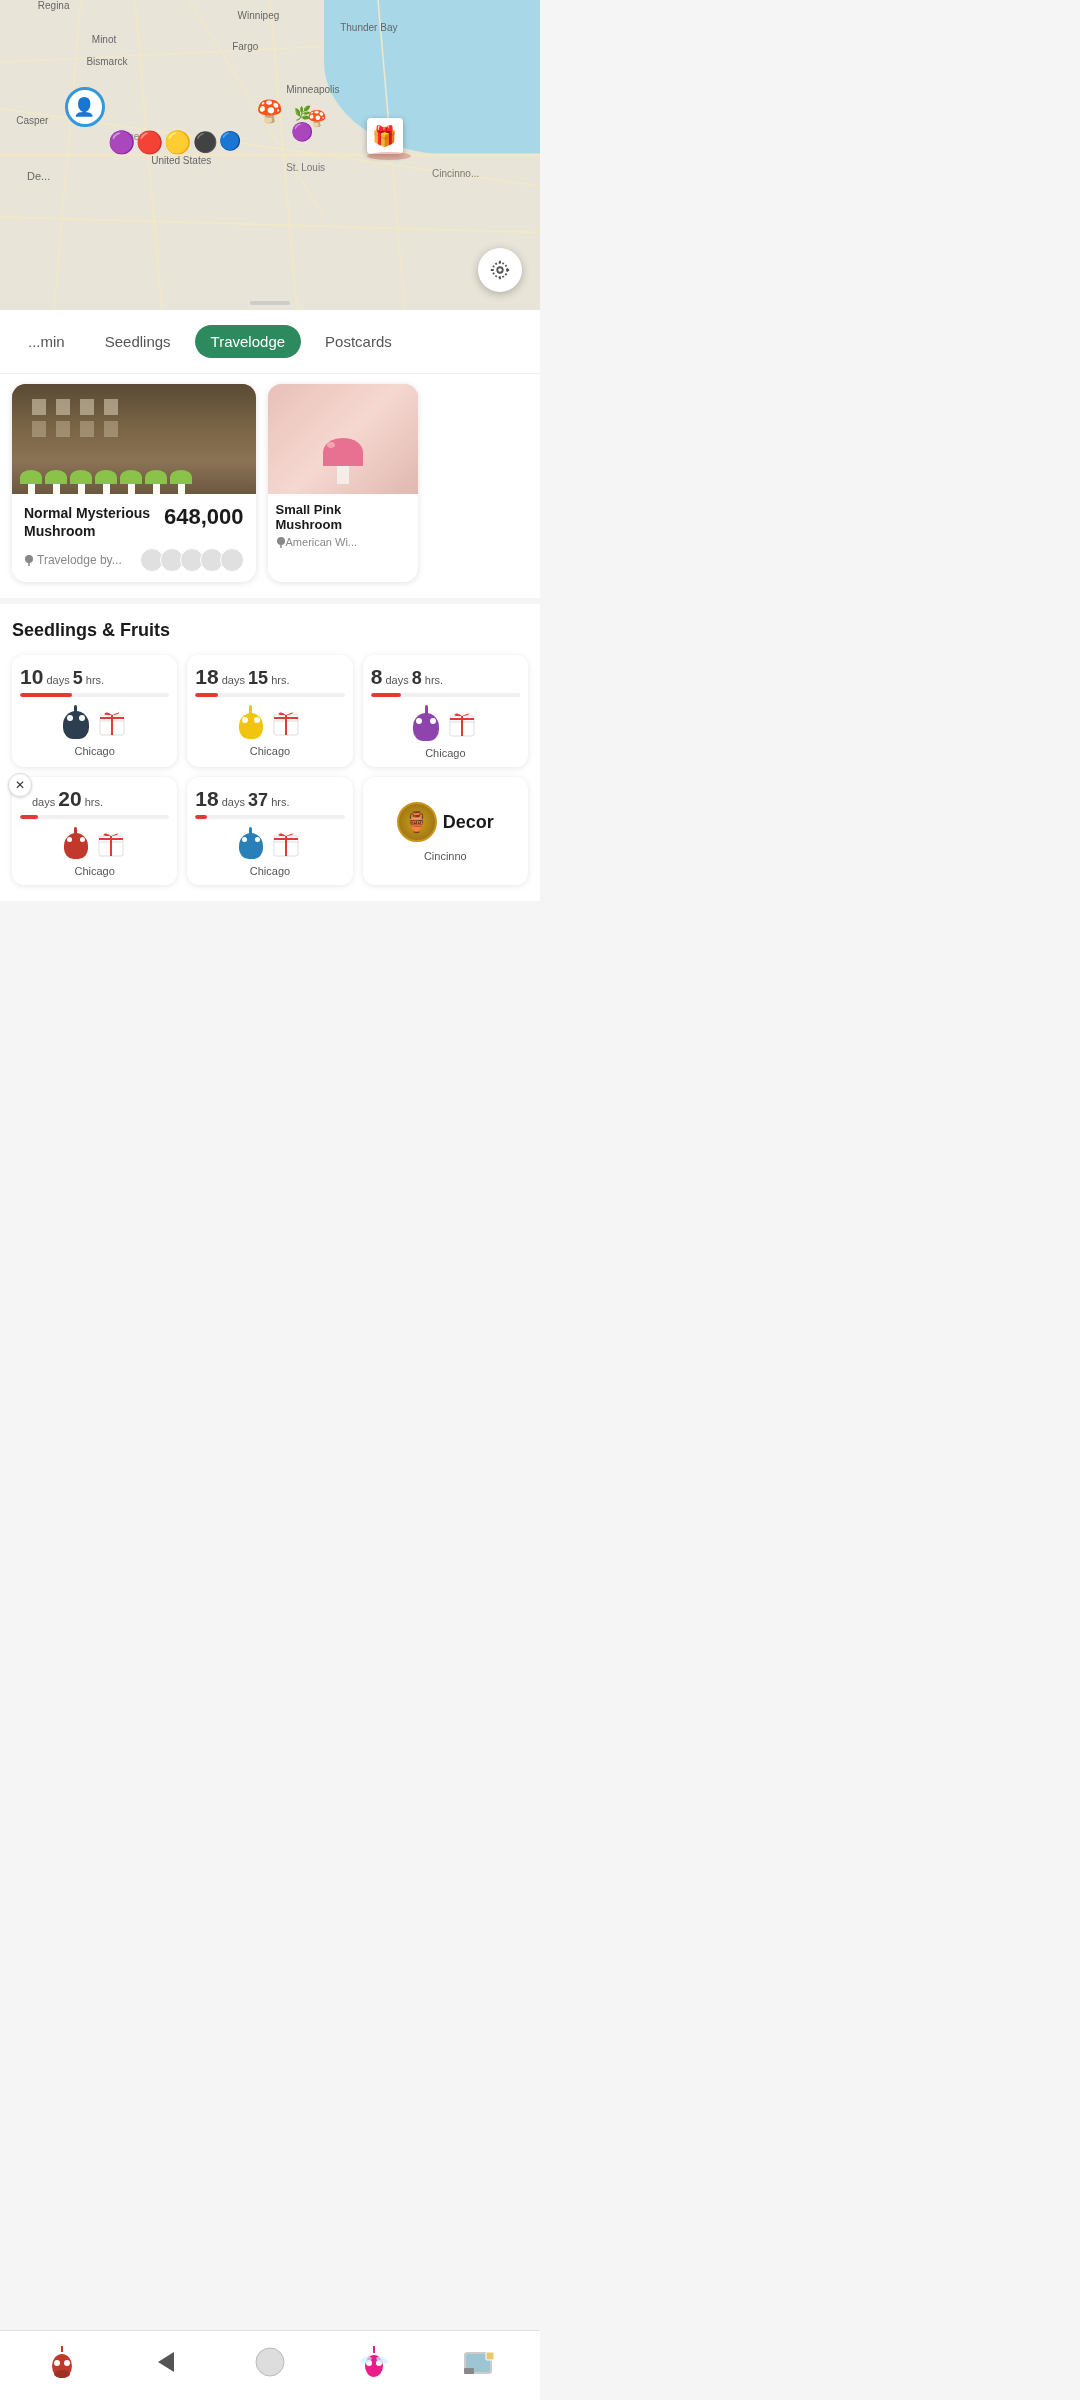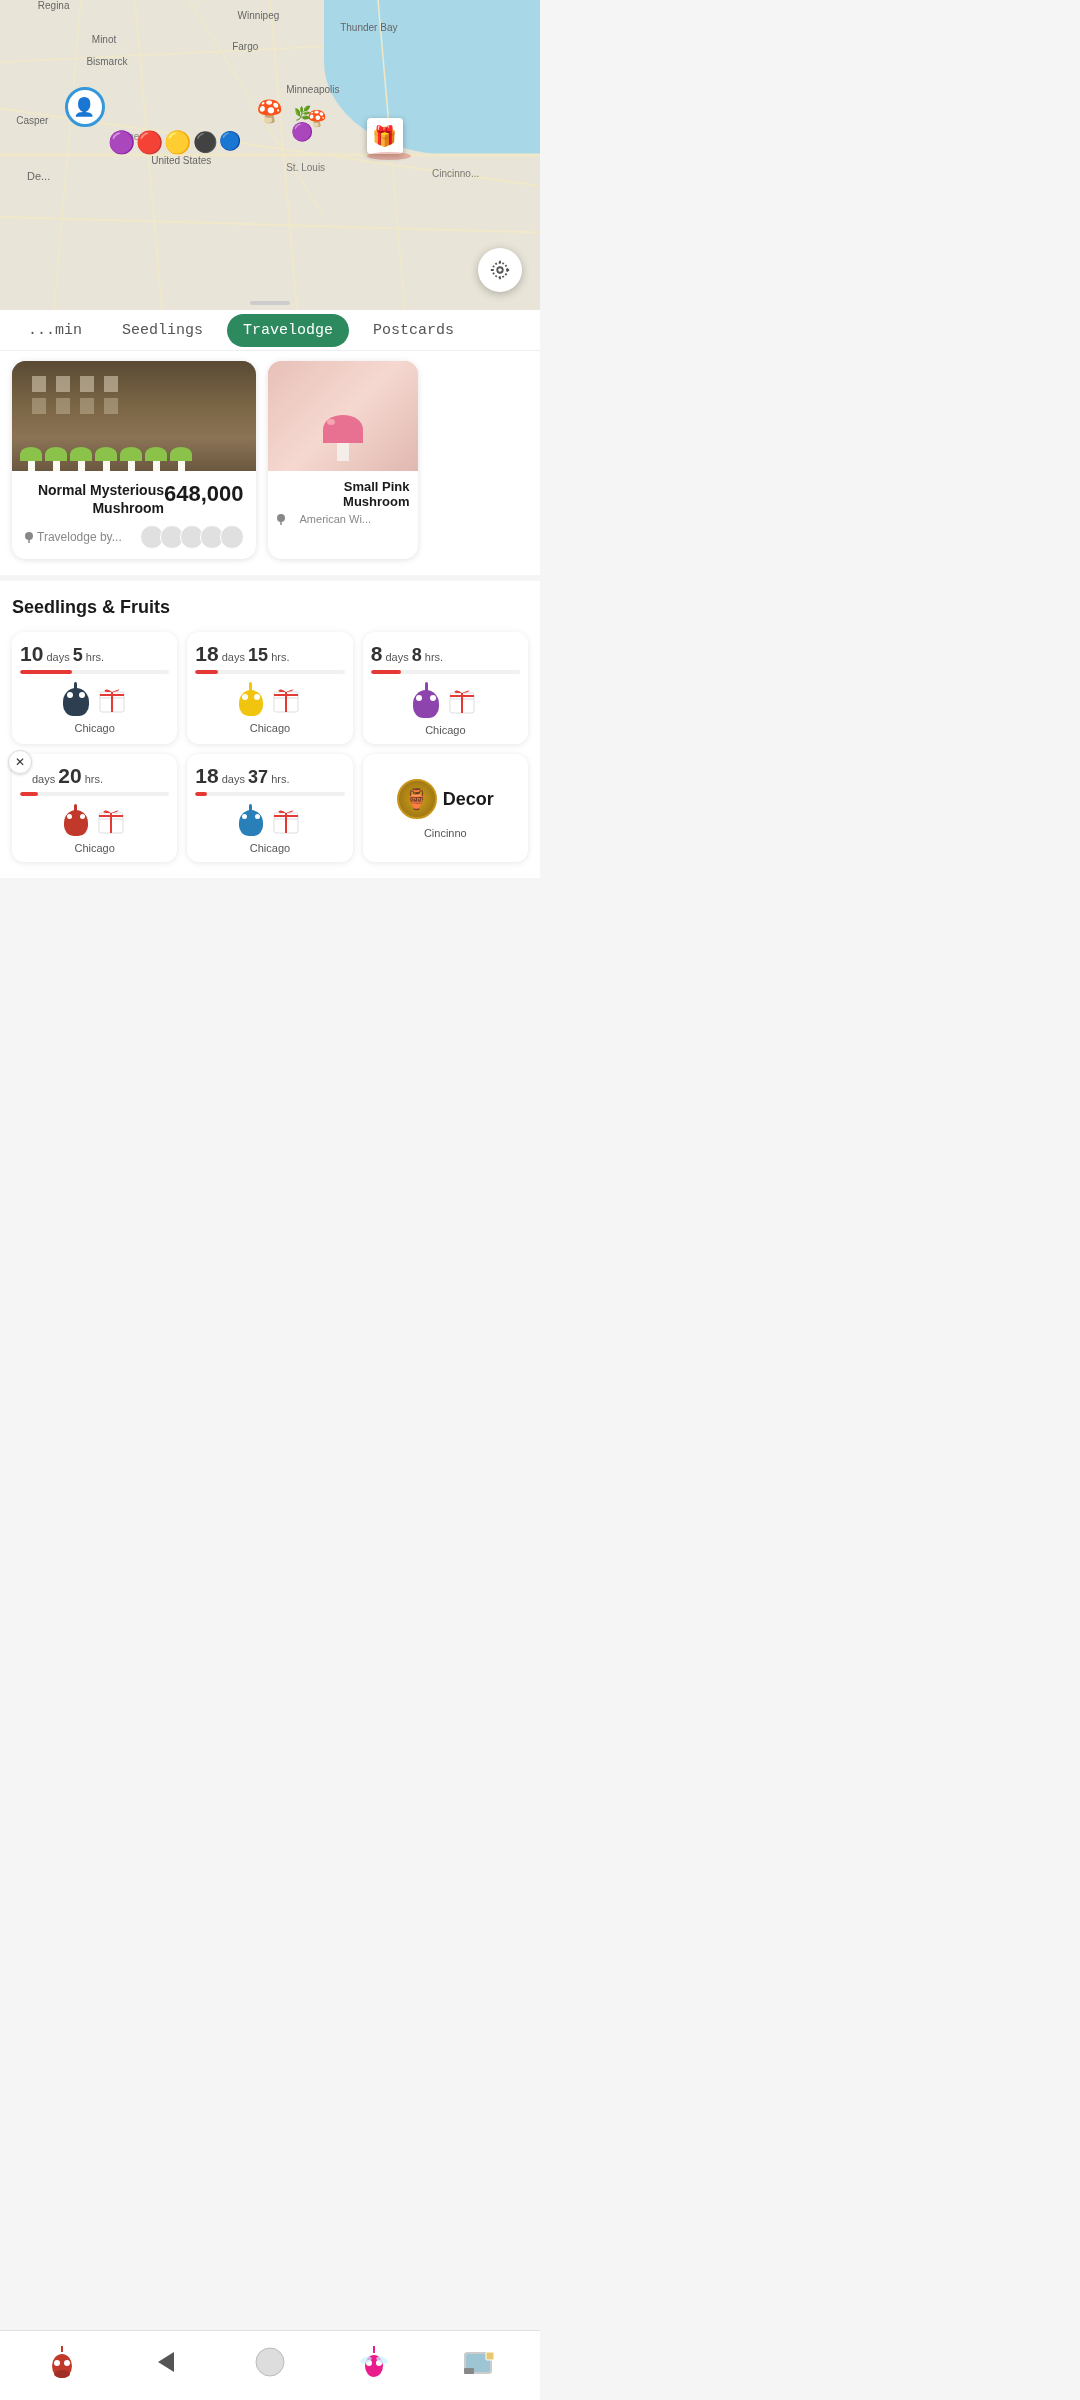--- a/index.html
+++ b/index.html
@@ -50,25 +50,24 @@
       background: #ccc;
       border-radius: 2px;
     }
 
     
     .tabs-container {
       background: white;
       display: flex;
       align-items: center;
       padding: 0 12px;
-      height: 41px;
+      height: 64px;
       overflow-x: auto;
       gap: 8px;
       border-bottom: 1px solid #eee;
-      font-family: Liberation Mono, monospace;
     }
 
     .tab-item {
       white-space: nowrap;
       padding: 8px 16px;
       border-radius: 20px;
       font-size: 15px;
       font-weight: 500;
       cursor: pointer;
       color: #555;
@@ -89,21 +88,20 @@
       overflow-x: auto;
     }
 
     .expedition-card {
       min-width: 240px;
       background: white;
       border-radius: 14px;
       box-shadow: 0 1px 6px rgba(0,0,0,0.12);
       overflow: hidden;
       flex-shrink: 0;
-      text-align: right;
     }
 
     .expedition-card-img {
       width: 100%;
       height: 110px;
       background: #8b7355;
       position: relative;
       overflow: hidden;
       display: flex;
       align-items: flex-end;
@@ -374,21 +372,21 @@
       font-weight: 700;
       color: #1a1a1a;
     }
 
     .partial-location {
       font-size: 11px;
       color: #888;
       margin-top: 4px;
       display: flex;
       align-items: center;
-      gap: 14px;
+      gap: 0;
     }
 
     
     .expeditions-scroll::-webkit-scrollbar { display: none; }
     .tabs-container::-webkit-scrollbar { display: none; }
   </style>
 </head>
 <body>
 
 <div class="map-container">

